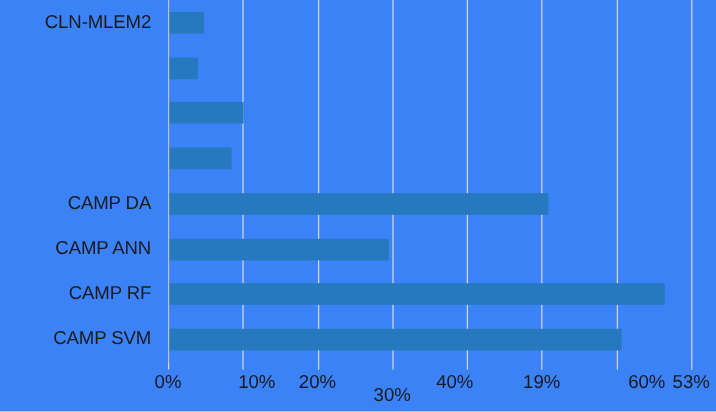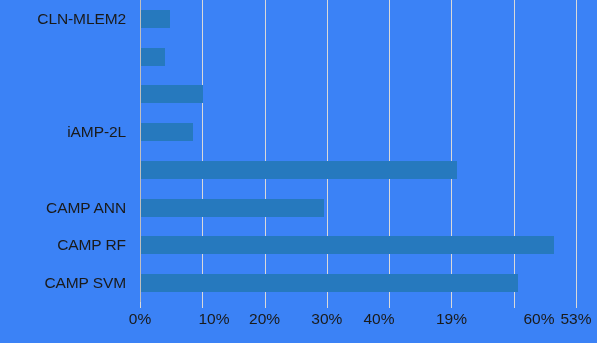--- a/index.html
+++ b/index.html
@@ -102,21 +102,21 @@
     white-space: nowrap;
   }
 </style>
 </head>
 <body>
 
 <div id="chart-root">
 
   <div class="cat-labels">
       <div class="cat-label" style="top: 10.875px;">CLN-MLEM2</div>
-      <div class="cat-label" style="top: 124.125px;">iAMP-2L</div>
+      <div class="cat-label" style="top: 161.875px;">CAMP DA</div>
       <div class="cat-label" style="top: 199.625px; padding-left: 28px;">CAMP ANN</div>
       <div class="cat-label" style="top: 237.375px;">CAMP RF</div>
       <div class="cat-label" style="top: 275.125px;">CAMP SVM</div>
     </div>
 
   <div class="plot">
     <div class="axis-line"></div>
   <div class="gridline" style="left: 62px;"></div>
       <div class="gridline" style="left: 125px;"></div>
       <div class="gridline" style="left: 187px;"></div>
@@ -141,20 +141,20 @@
       <div class="tick" style="left: 187px;"></div>
       <div class="tick" style="left: 249px;"></div>
       <div class="tick" style="left: 311px;"></div>
       <div class="tick" style="left: 374px;"></div>
       <div class="tick" style="left: 436px;"></div>
     </div>
   <div class="val-labels">
       <div class="val-label" style="left: 140px;">0%</div>
       <div class="val-label" style="left: 214px;">10%</div>
       <div class="val-label" style="left: 264.571px; text-align: center;">20%</div>
-      <div class="val-label" style="left: 326.857px;">30%</div>
+      <div class="val-label" style="left: 326.857px; margin-top: 11px;">30%</div>
       <div class="val-label" style="left: 379px;">40%</div>
       <div class="val-label" style="left: 451.429px;">19%</div>
       <div class="val-label" style="left: 539px;">60%</div>
       <div class="val-label" style="left: 576px;">53%</div>
     </div>
 
 </div>
 
 </body></html>

